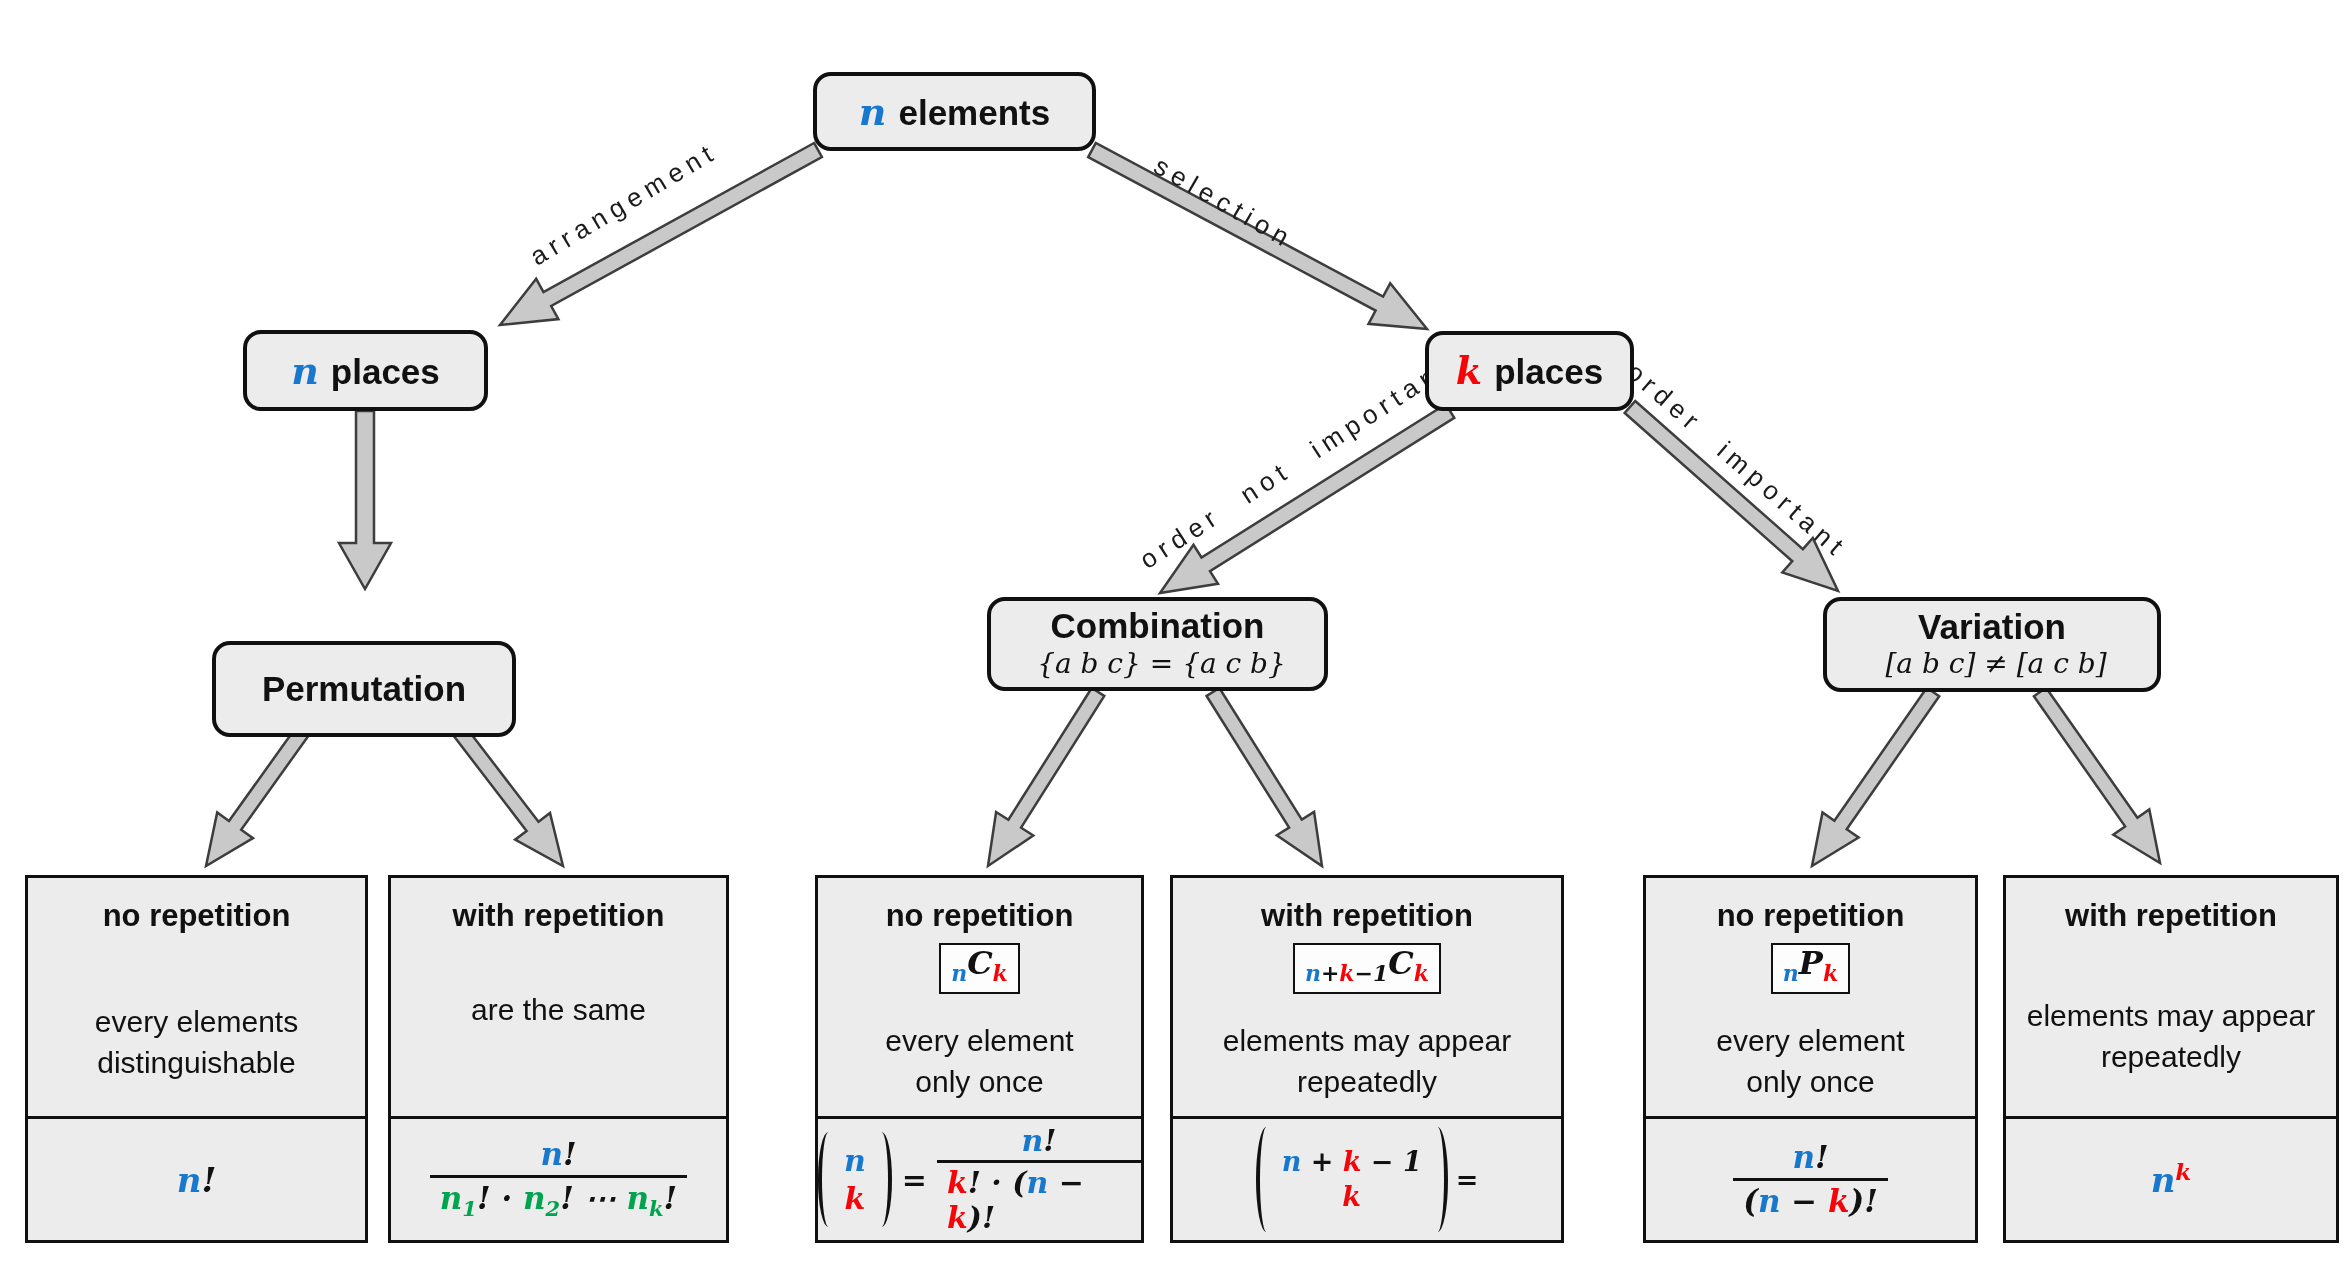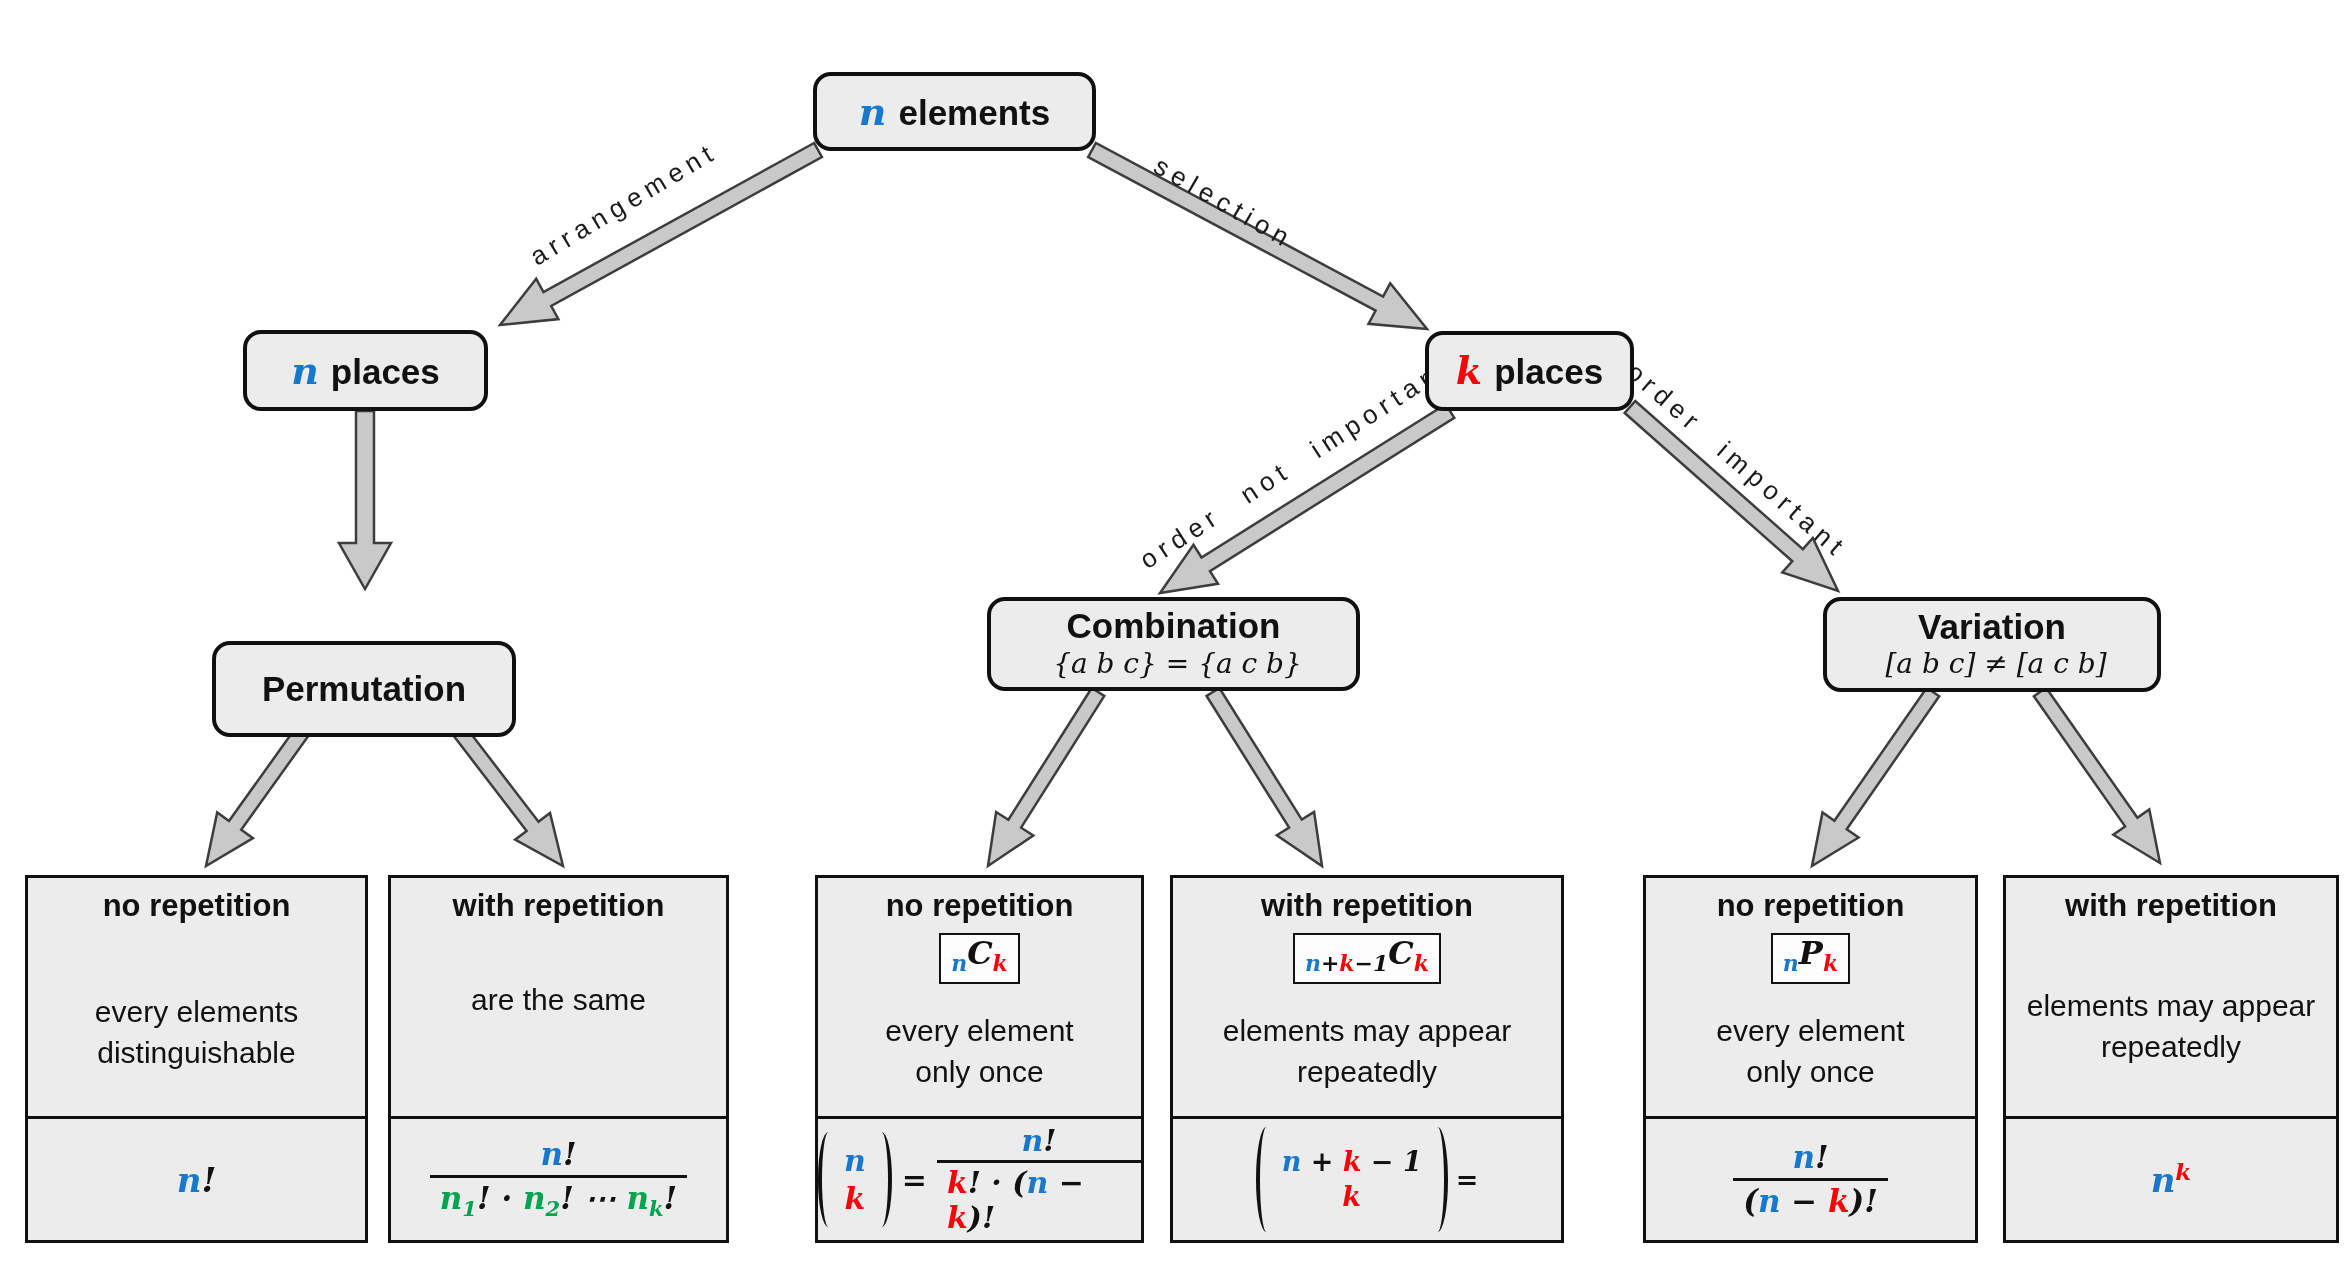--- a/index.html
+++ b/index.html
@@ -23,21 +23,21 @@
   .nrow{display:flex;align-items:baseline;justify-content:center;gap:12px;}
   .mvar{font-family:"DejaVu Serif",serif;font-style:italic;font-weight:bold;font-size:38px;line-height:1;}
   .ntext{font-size:35px;font-weight:bold;line-height:1;}
   .node .ttl{font-size:35px;font-weight:bold;line-height:1.05;}
   .node .sub{font-family:"DejaVu Serif",serif;font-style:italic;font-size:28px;margin-top:4px;line-height:1.1;margin-left:8px;}
 
   #node-root{left:813px;top:72px;width:283px;height:79px;}
   #node-nplaces{left:243px;top:330px;width:245px;height:81px;}
   #node-kplaces{left:1425px;top:331px;width:209px;height:80px;}
   #node-permutation{left:212px;top:593px;width:304px;height:96px;margin-top:48px;}
-  #node-combination{left:987px;top:597px;width:373px;height:94px;}
+  #node-combination{left:987px;top:597px;width:341px;height:94px;}
   #node-variation{left:1823px;top:597px;width:338px;height:95px;}
 
   
   .edge{
     position:absolute;font-size:26px;letter-spacing:6px;word-spacing:16px;
     color:#1b1b1b;white-space:nowrap;transform:translate(-50%,-50%) rotate(var(--r));
   }
   #edge-arrangement{left:624px;top:204px;--r:-31deg;}
   #edge-selection{left:1224px;top:203px;--r:30deg;}
   #edge-ordernot{left:1296px;top:463px;--r:-33deg;}
@@ -48,21 +48,21 @@
     position:absolute;top:875px;height:368px;background:var(--boxfill);
     border:3.5px solid var(--line);box-sizing:border-box;display:flex;flex-direction:column;
   }
   #leaf1{left:25px;width:343px;}
   #leaf2{left:388px;width:341px;}
   #leaf3{left:815px;width:329px;}
   #leaf4{left:1170px;width:394px;}
   #leaf5{left:1643px;width:335px;}
   #leaf6{left:2003px;width:336px;}
 
-  .upper{flex:1;display:flex;flex-direction:column;align-items:center;padding-top:6px;}
+  .upper{flex:1;display:flex;flex-direction:column;align-items:center;padding-top:16px;}
   .lower{height:121px;border-top:3.5px solid var(--line);display:flex;align-items:center;justify-content:center;}
   .ltitle{font-size:31px;font-weight:bold;line-height:1;margin-top:6px;}
   .notation{
     margin-top:12px;border:2.5px solid var(--line);background:#fdfdfd;
     padding:1px 10px 6px;font-family:"DejaVu Serif",serif;font-style:italic;font-weight:bold;
     font-size:32px;line-height:1.1;
   }
   .notation sub{font-size:22px;}
   .desc{font-size:30px;line-height:41px;text-align:center;}
   .mt-plain{margin-top:70px;}   

